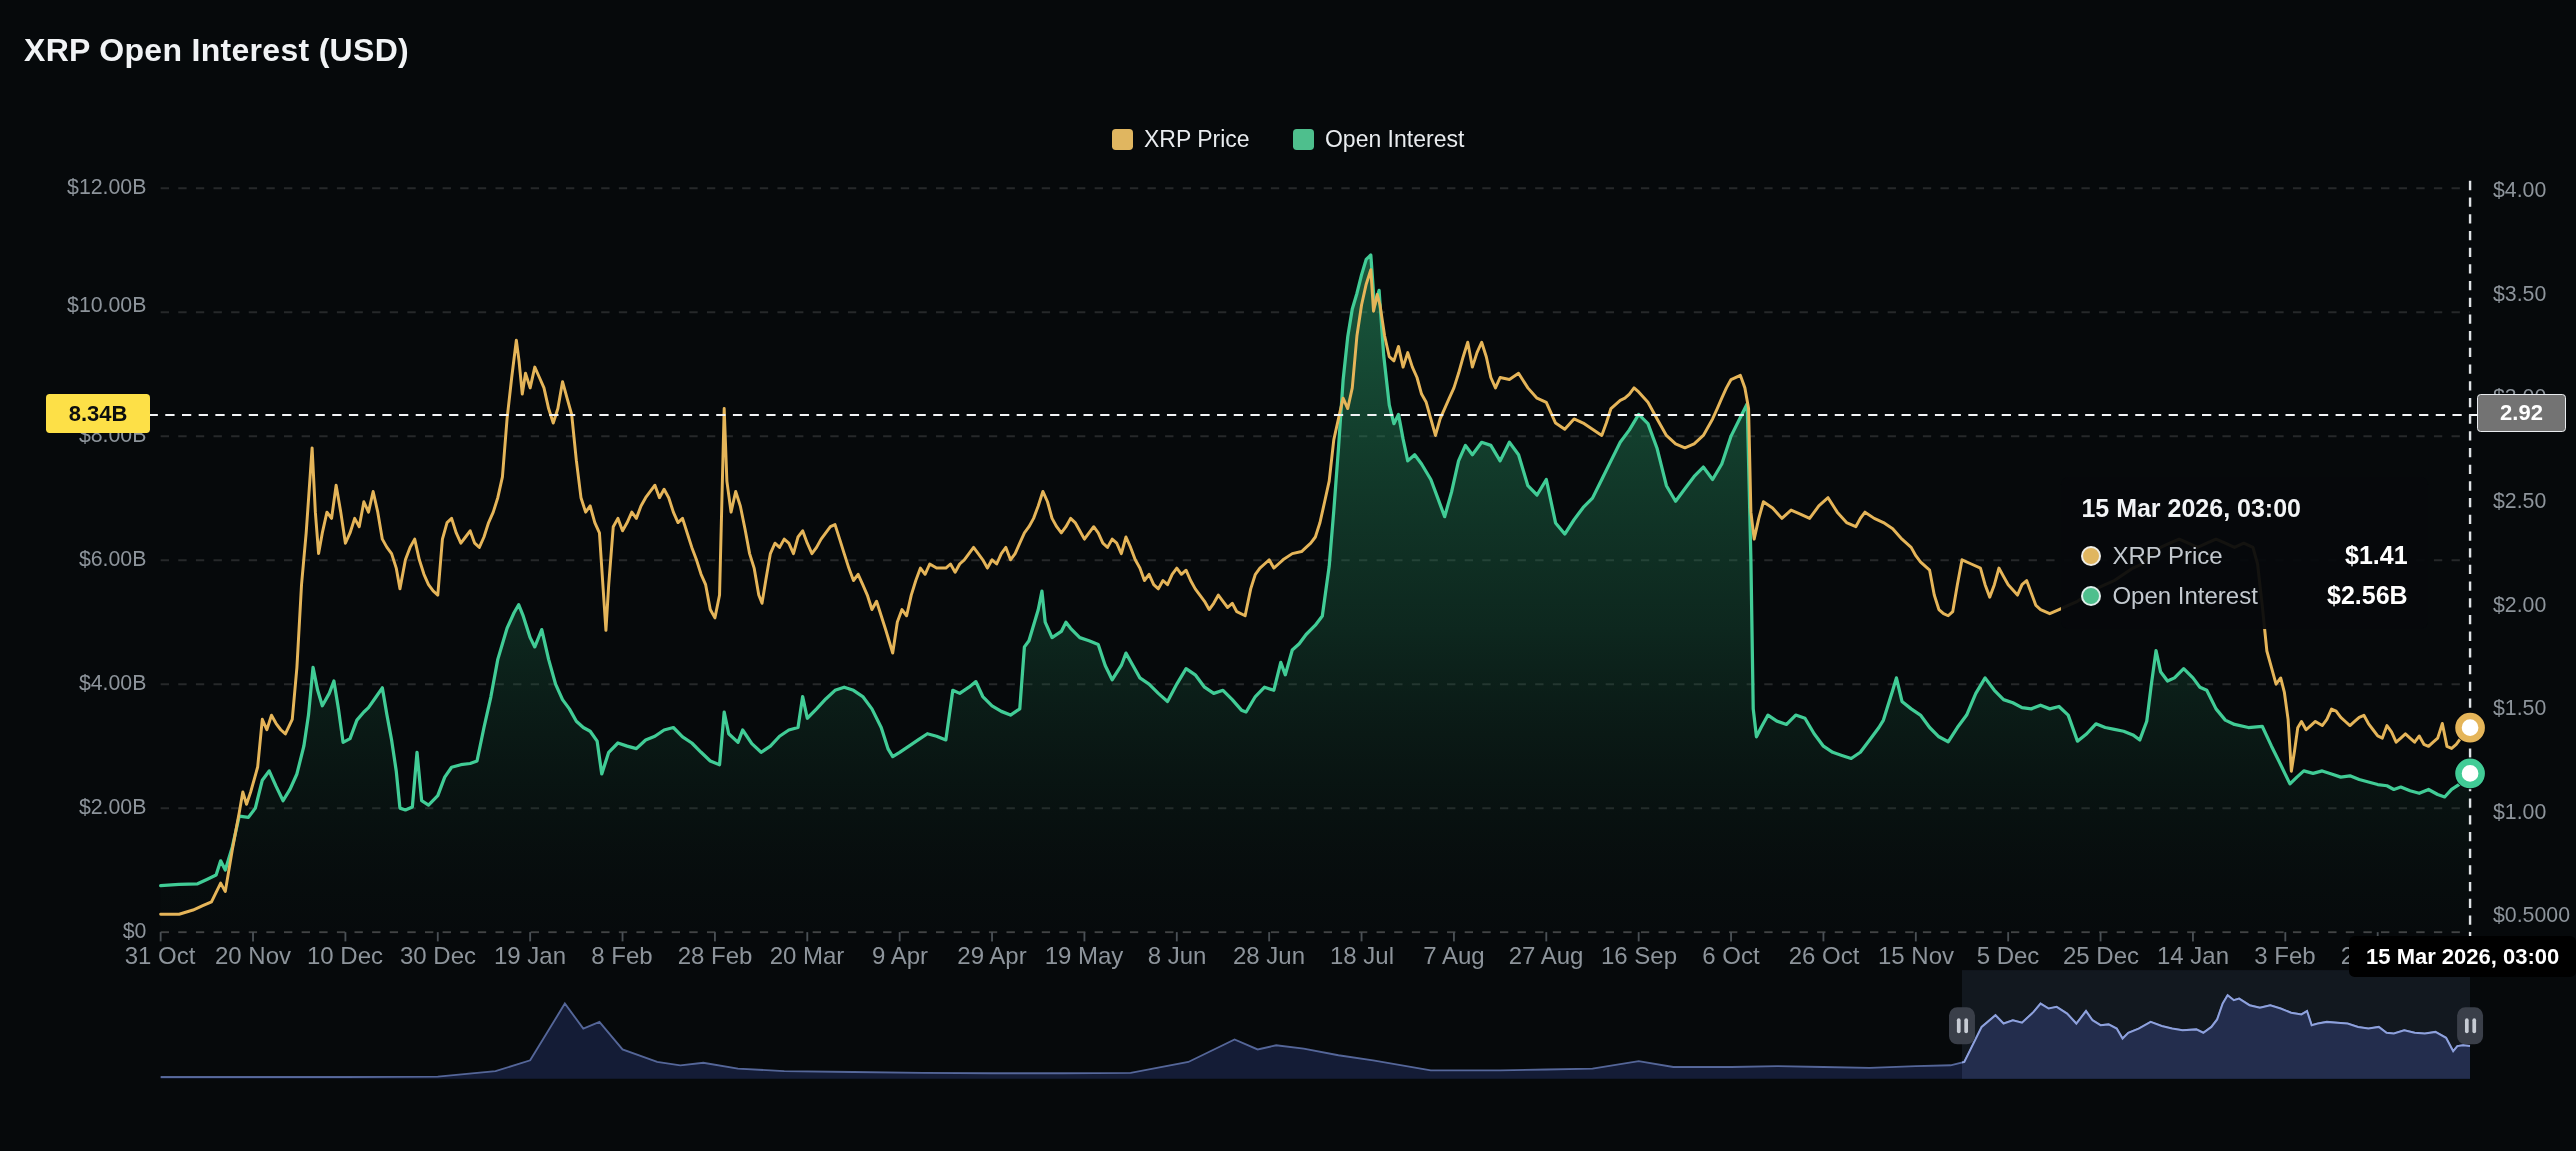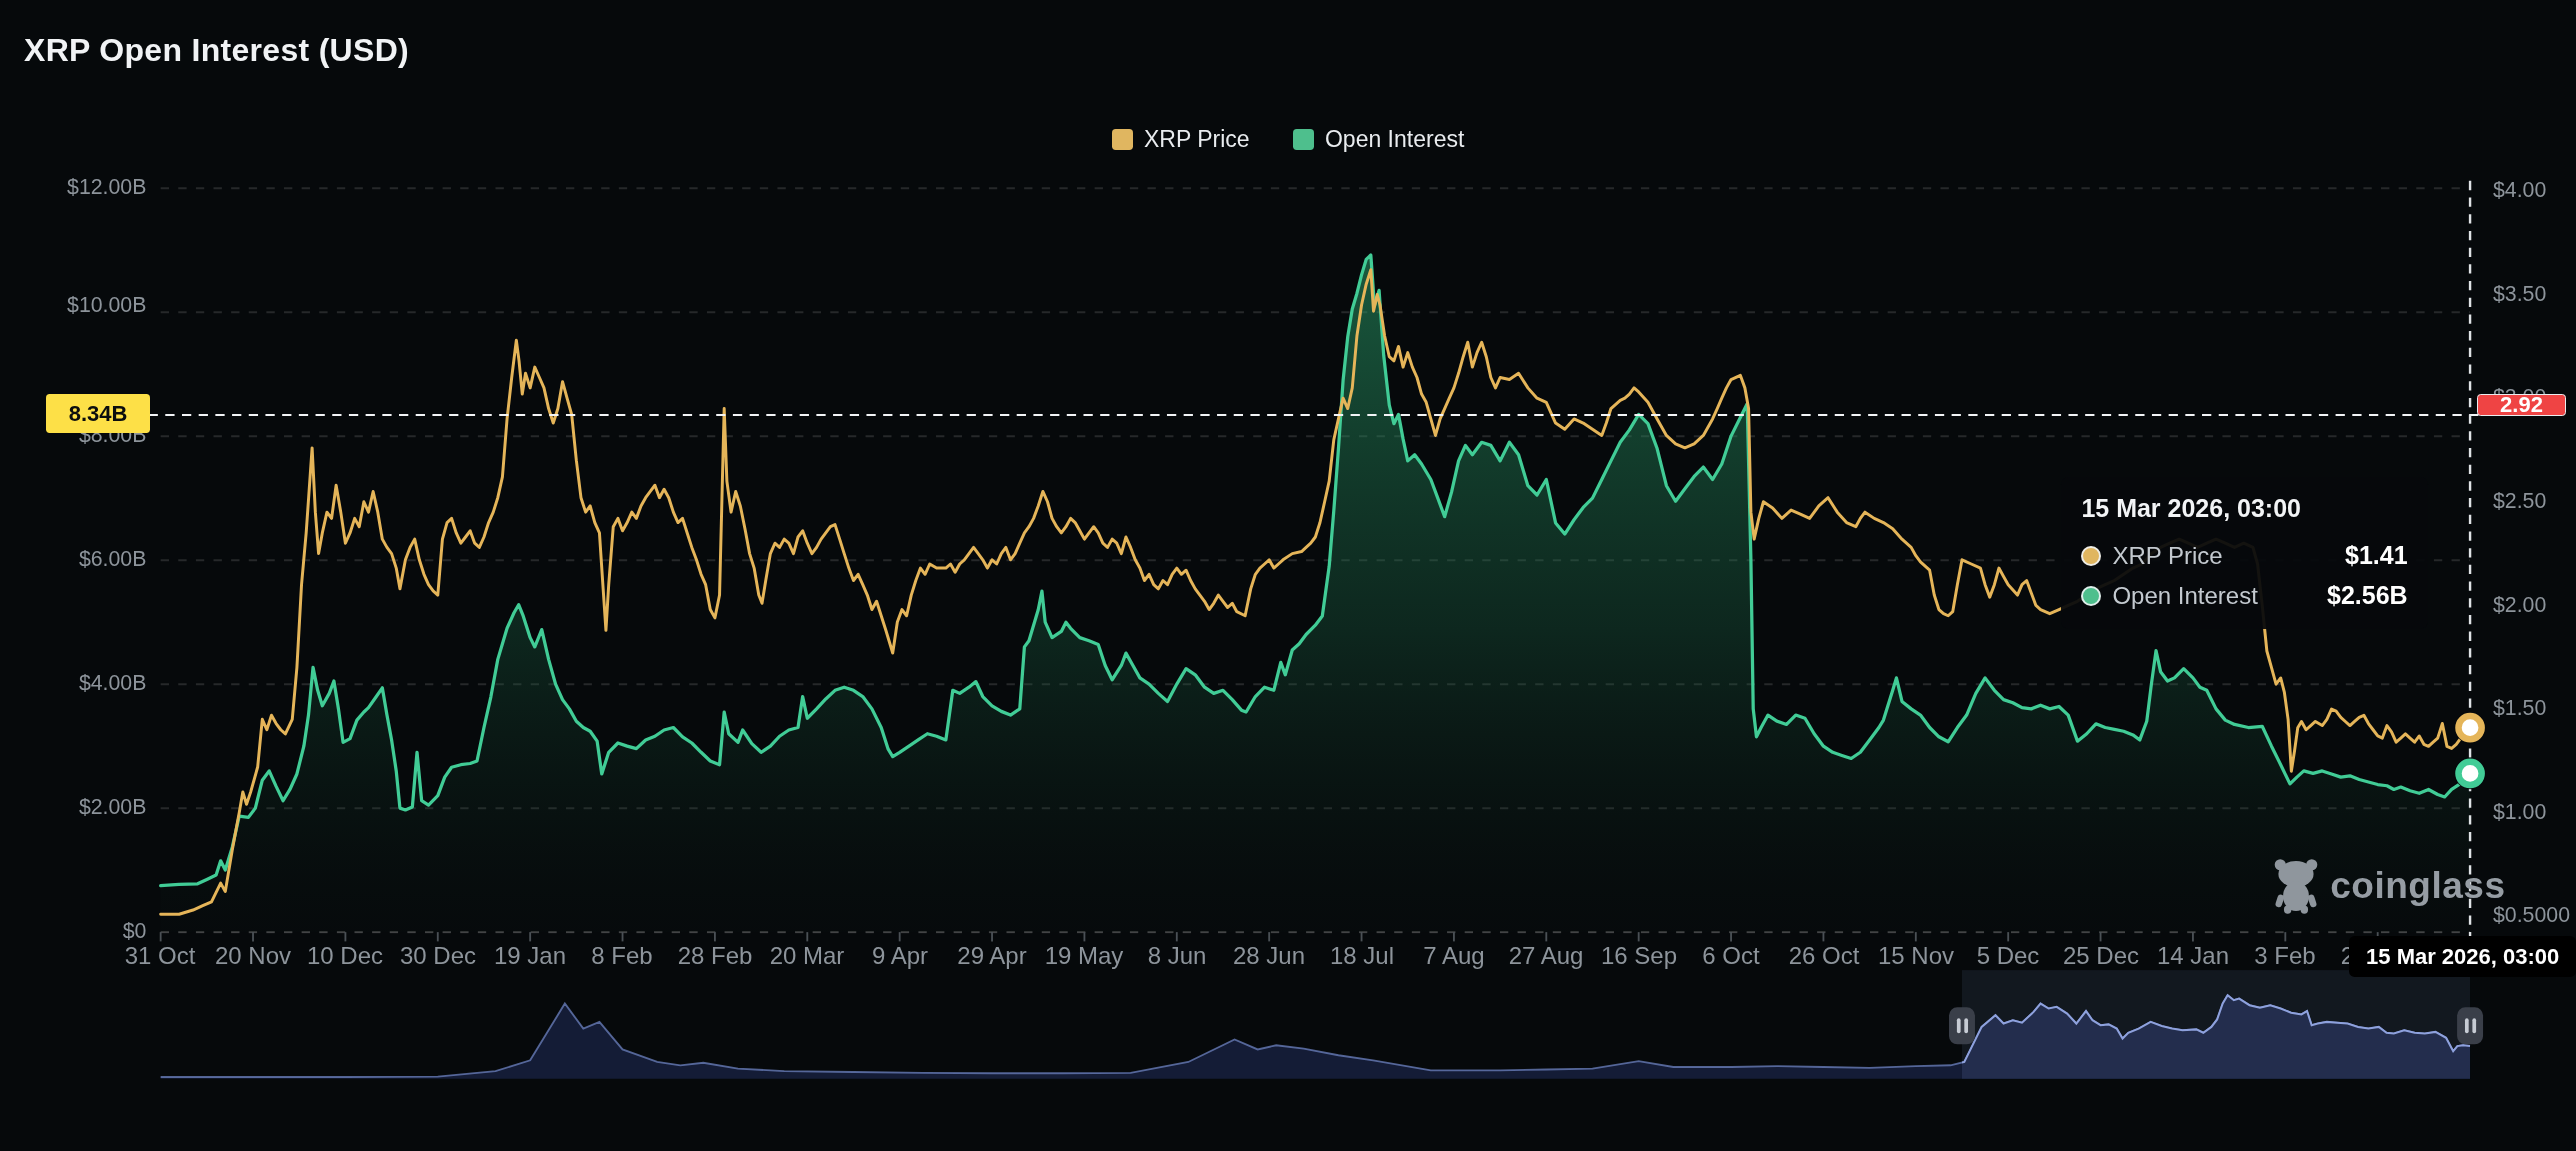--- a/index.html
+++ b/index.html
@@ -9,21 +9,21 @@
   .page-title{position:absolute;left:24px;top:32px;font-size:32px;font-weight:700;color:#f1f3f5;letter-spacing:0.3px;}
   .legend{position:absolute;left:0;top:126px;width:2576px;display:flex;justify-content:center;gap:43px;}
   .legend-item{display:flex;align-items:center;gap:11px;cursor:pointer;}
   .legend-swatch{width:21.3px;height:21.3px;border-radius:3.7px;}
   .legend-label{font-size:23px;color:#e9ecef;}
   .ylab{position:absolute;font-size:21.3px;color:#8d949b;white-space:nowrap;}
   .ylab-left{width:139px;text-align:right;}
   .xlab{position:absolute;font-size:24px;color:#8d949b;white-space:nowrap;transform:translateX(-50%);top:942px;}
   .badge-oi{position:absolute;top:394px;left:46px;width:104px;height:39px;background:#fde047;color:#0b0d0e;
     font-size:22px;font-weight:700;border-radius:3.7px;display:flex;align-items:center;justify-content:center;z-index:6;}
-  .badge-price{position:absolute;top:394px;left:2477px;min-width:89px;height:22px;background:#ef4444;color:#fff;
+  .badge-price{position:absolute;top:394px;left:2477px;min-width:89px;height:38px;background:#737373;color:#fff;
     border:1.9px solid #e9ecef;box-sizing:border-box;font-size:22px;font-weight:700;border-radius:3.7px;
     display:flex;align-items:center;justify-content:center;z-index:6;}
   .badge-date{position:absolute;top:936px;right:0px;height:41px;background:#000000;color:#ffffff;
     font-size:22px;font-weight:700;border-radius:5.6px;display:flex;align-items:center;padding:0 16.7px;z-index:7;}
   .tooltip{position:absolute;left:2061px;top:477px;width:367px;background:rgba(6,9,12,0.94);border-radius:7.4px;
     padding:16.7px 20.4px 18.6px 20.4px;z-index:5;box-sizing:border-box;}
   .tooltip-title{font-size:25px;font-weight:700;color:#f2f4f6;margin-bottom:18.6px;}
   .tooltip-row{display:flex;align-items:center;margin-top:11px;}
   .tt-dot{width:16px;height:16px;border-radius:50%;border:2.8px solid rgba(240,243,245,0.9);box-sizing:content-box;margin-right:11px;}
   .tt-label{font-size:24px;color:#c3c9cf;flex:1;}
@@ -188,30 +188,15 @@
       <span class="tt-label">XRP Price</span>
       <span class="tt-value">$1.41</span>
     </div>
     <div class="tooltip-row">
       <span class="tt-dot" id="ttd1" style="background: rgb(78, 191, 141);"></span>
       <span class="tt-label">Open Interest</span>
       <span class="tt-value">$2.56B</span>
     </div>
   </div>
 
-  <div class="watermark">
-    <svg width="50" height="58" viewBox="0 0 54 62">
-      <g fill="#8f969d">
-        <circle cx="10" cy="8" r="6"></circle>
-          <circle cx="44" cy="8" r="6"></circle>
-        <ellipse cx="27" cy="18" rx="19" ry="14"></ellipse>
-        <ellipse cx="27" cy="42" rx="14" ry="16"></ellipse>
-        <rect x="14" y="52" width="8" height="9" rx="4"></rect>
-        <rect x="32" y="52" width="8" height="9" rx="4"></rect>
-        <rect x="6" y="40" width="7" height="14" rx="3.5" transform="rotate(18 9 47)"></rect>
-        <rect x="41" y="40" width="7" height="14" rx="3.5" transform="rotate(-18 45 47)"></rect>
-      </g>
-    </svg>
-    <span class="watermark-text">coinglass</span>
-  </div>
 
 </div>
 
 
 </body></html>

